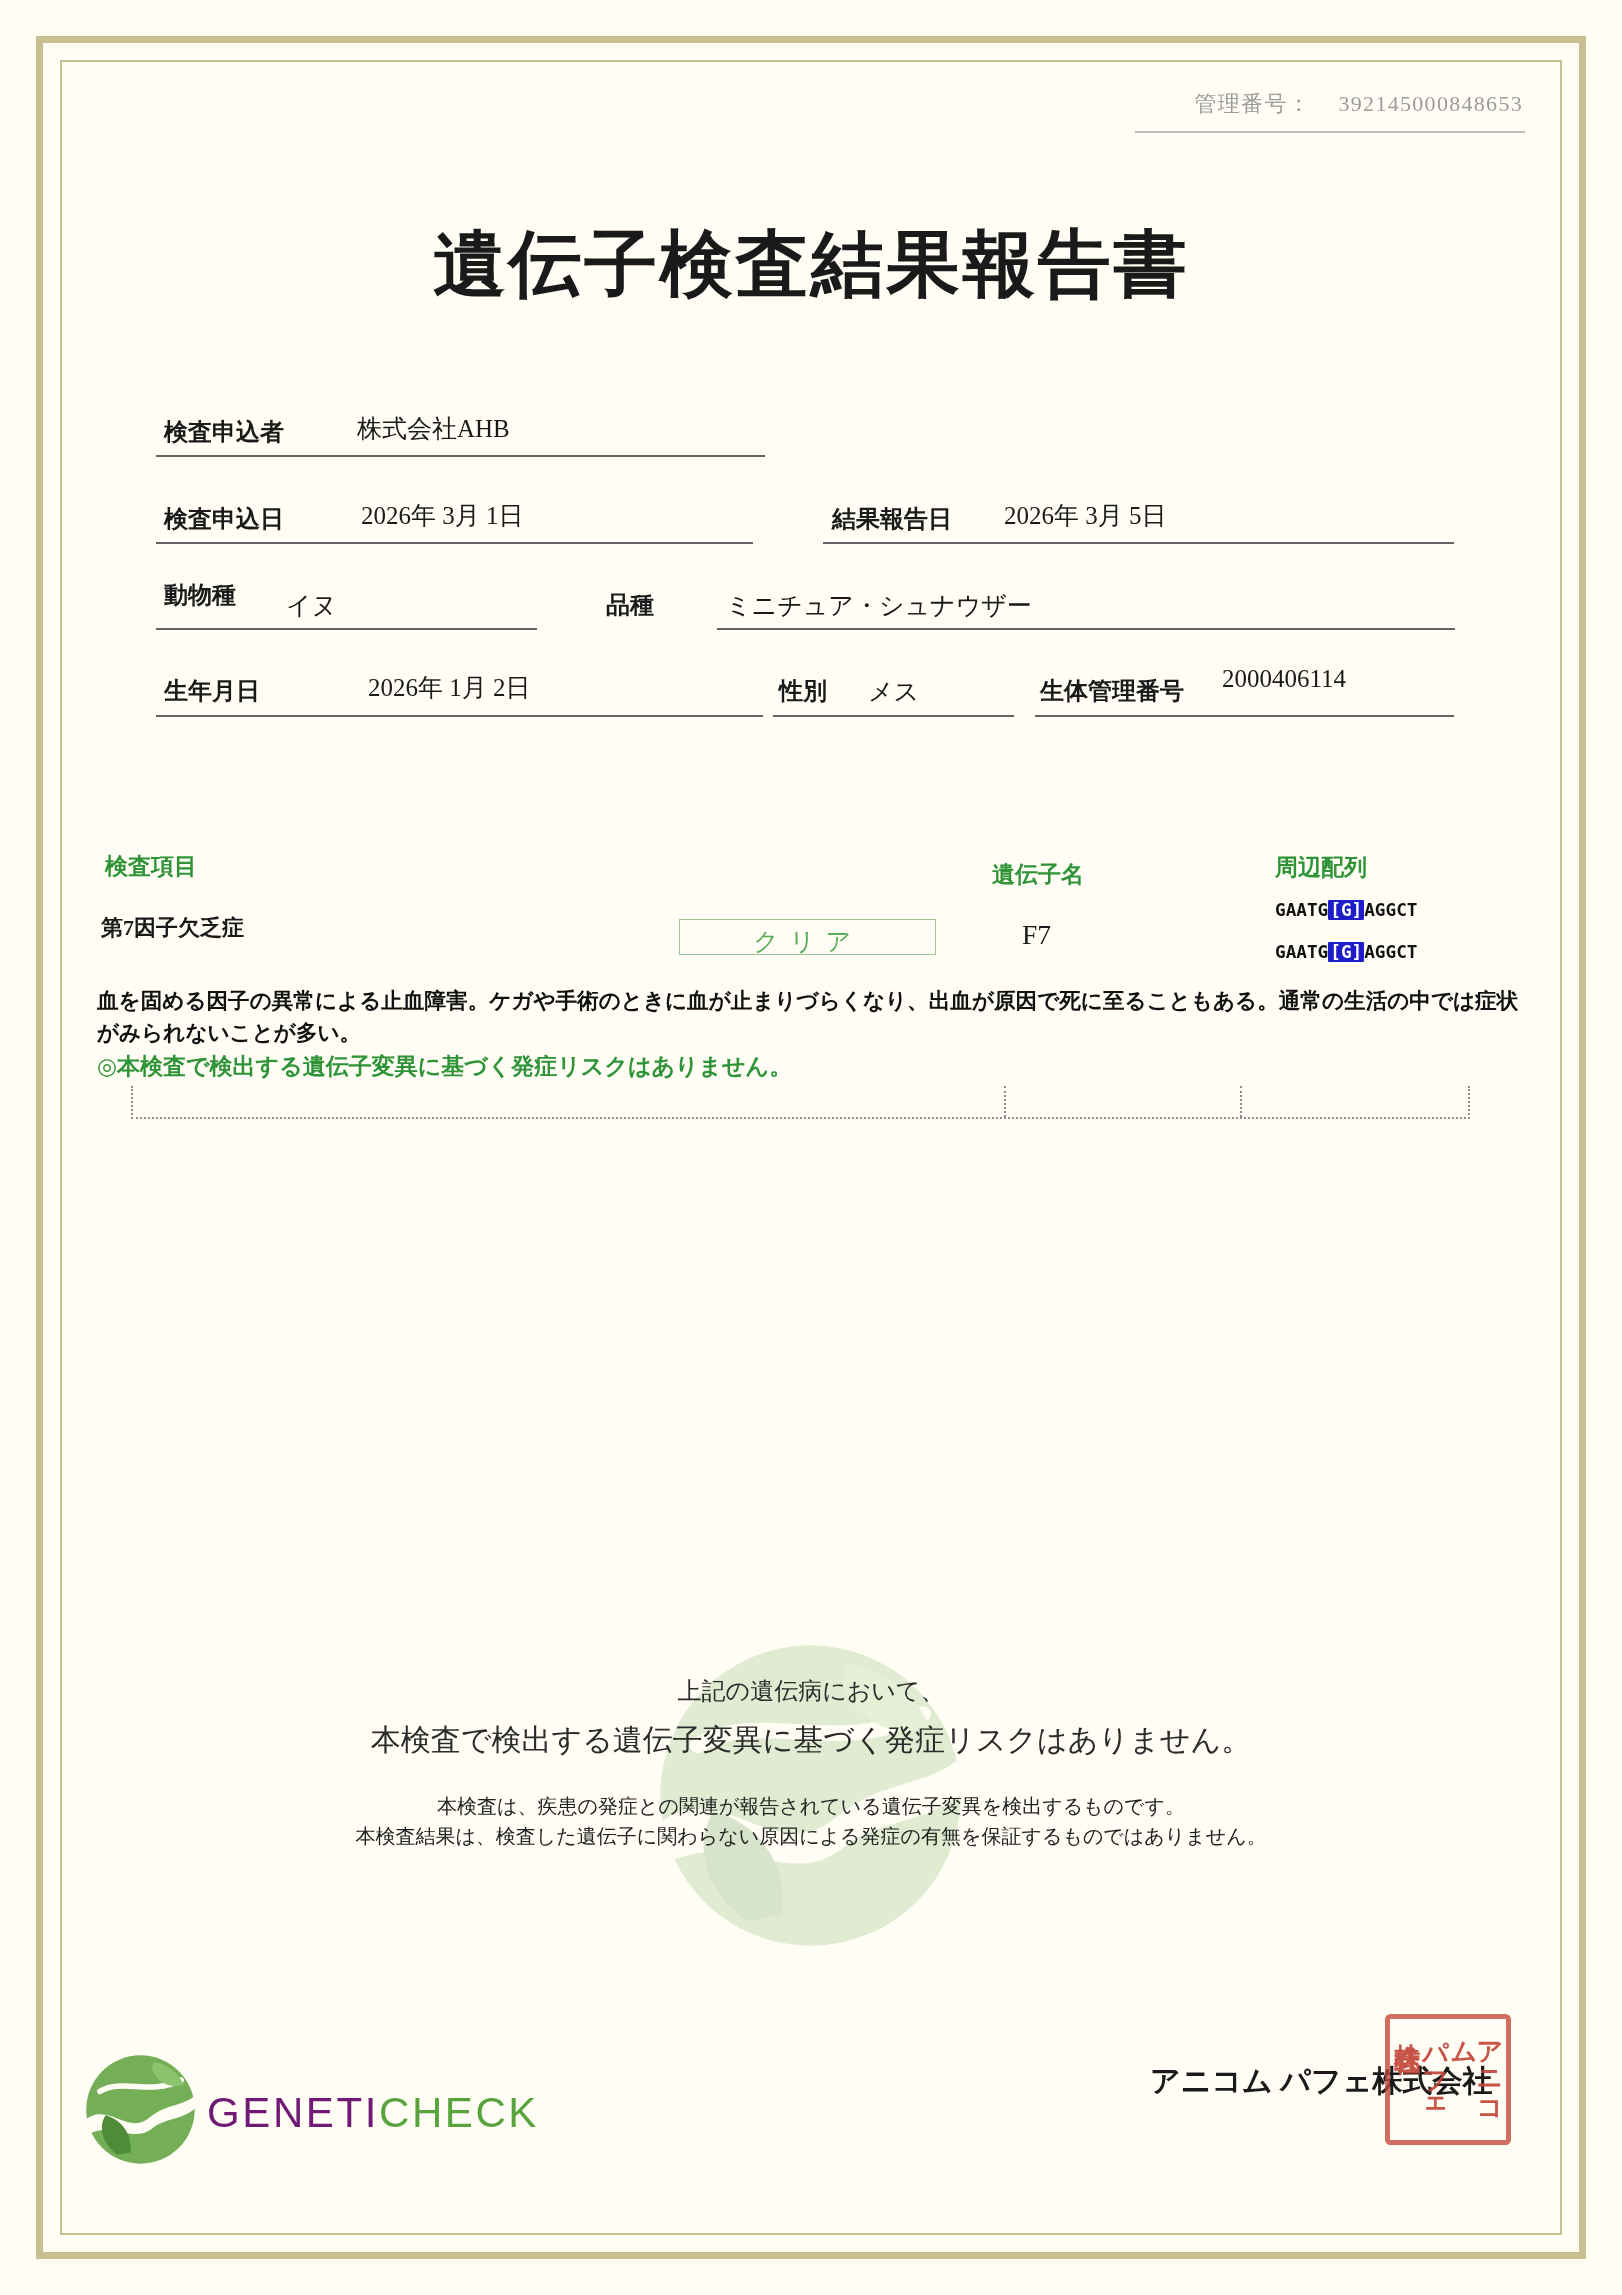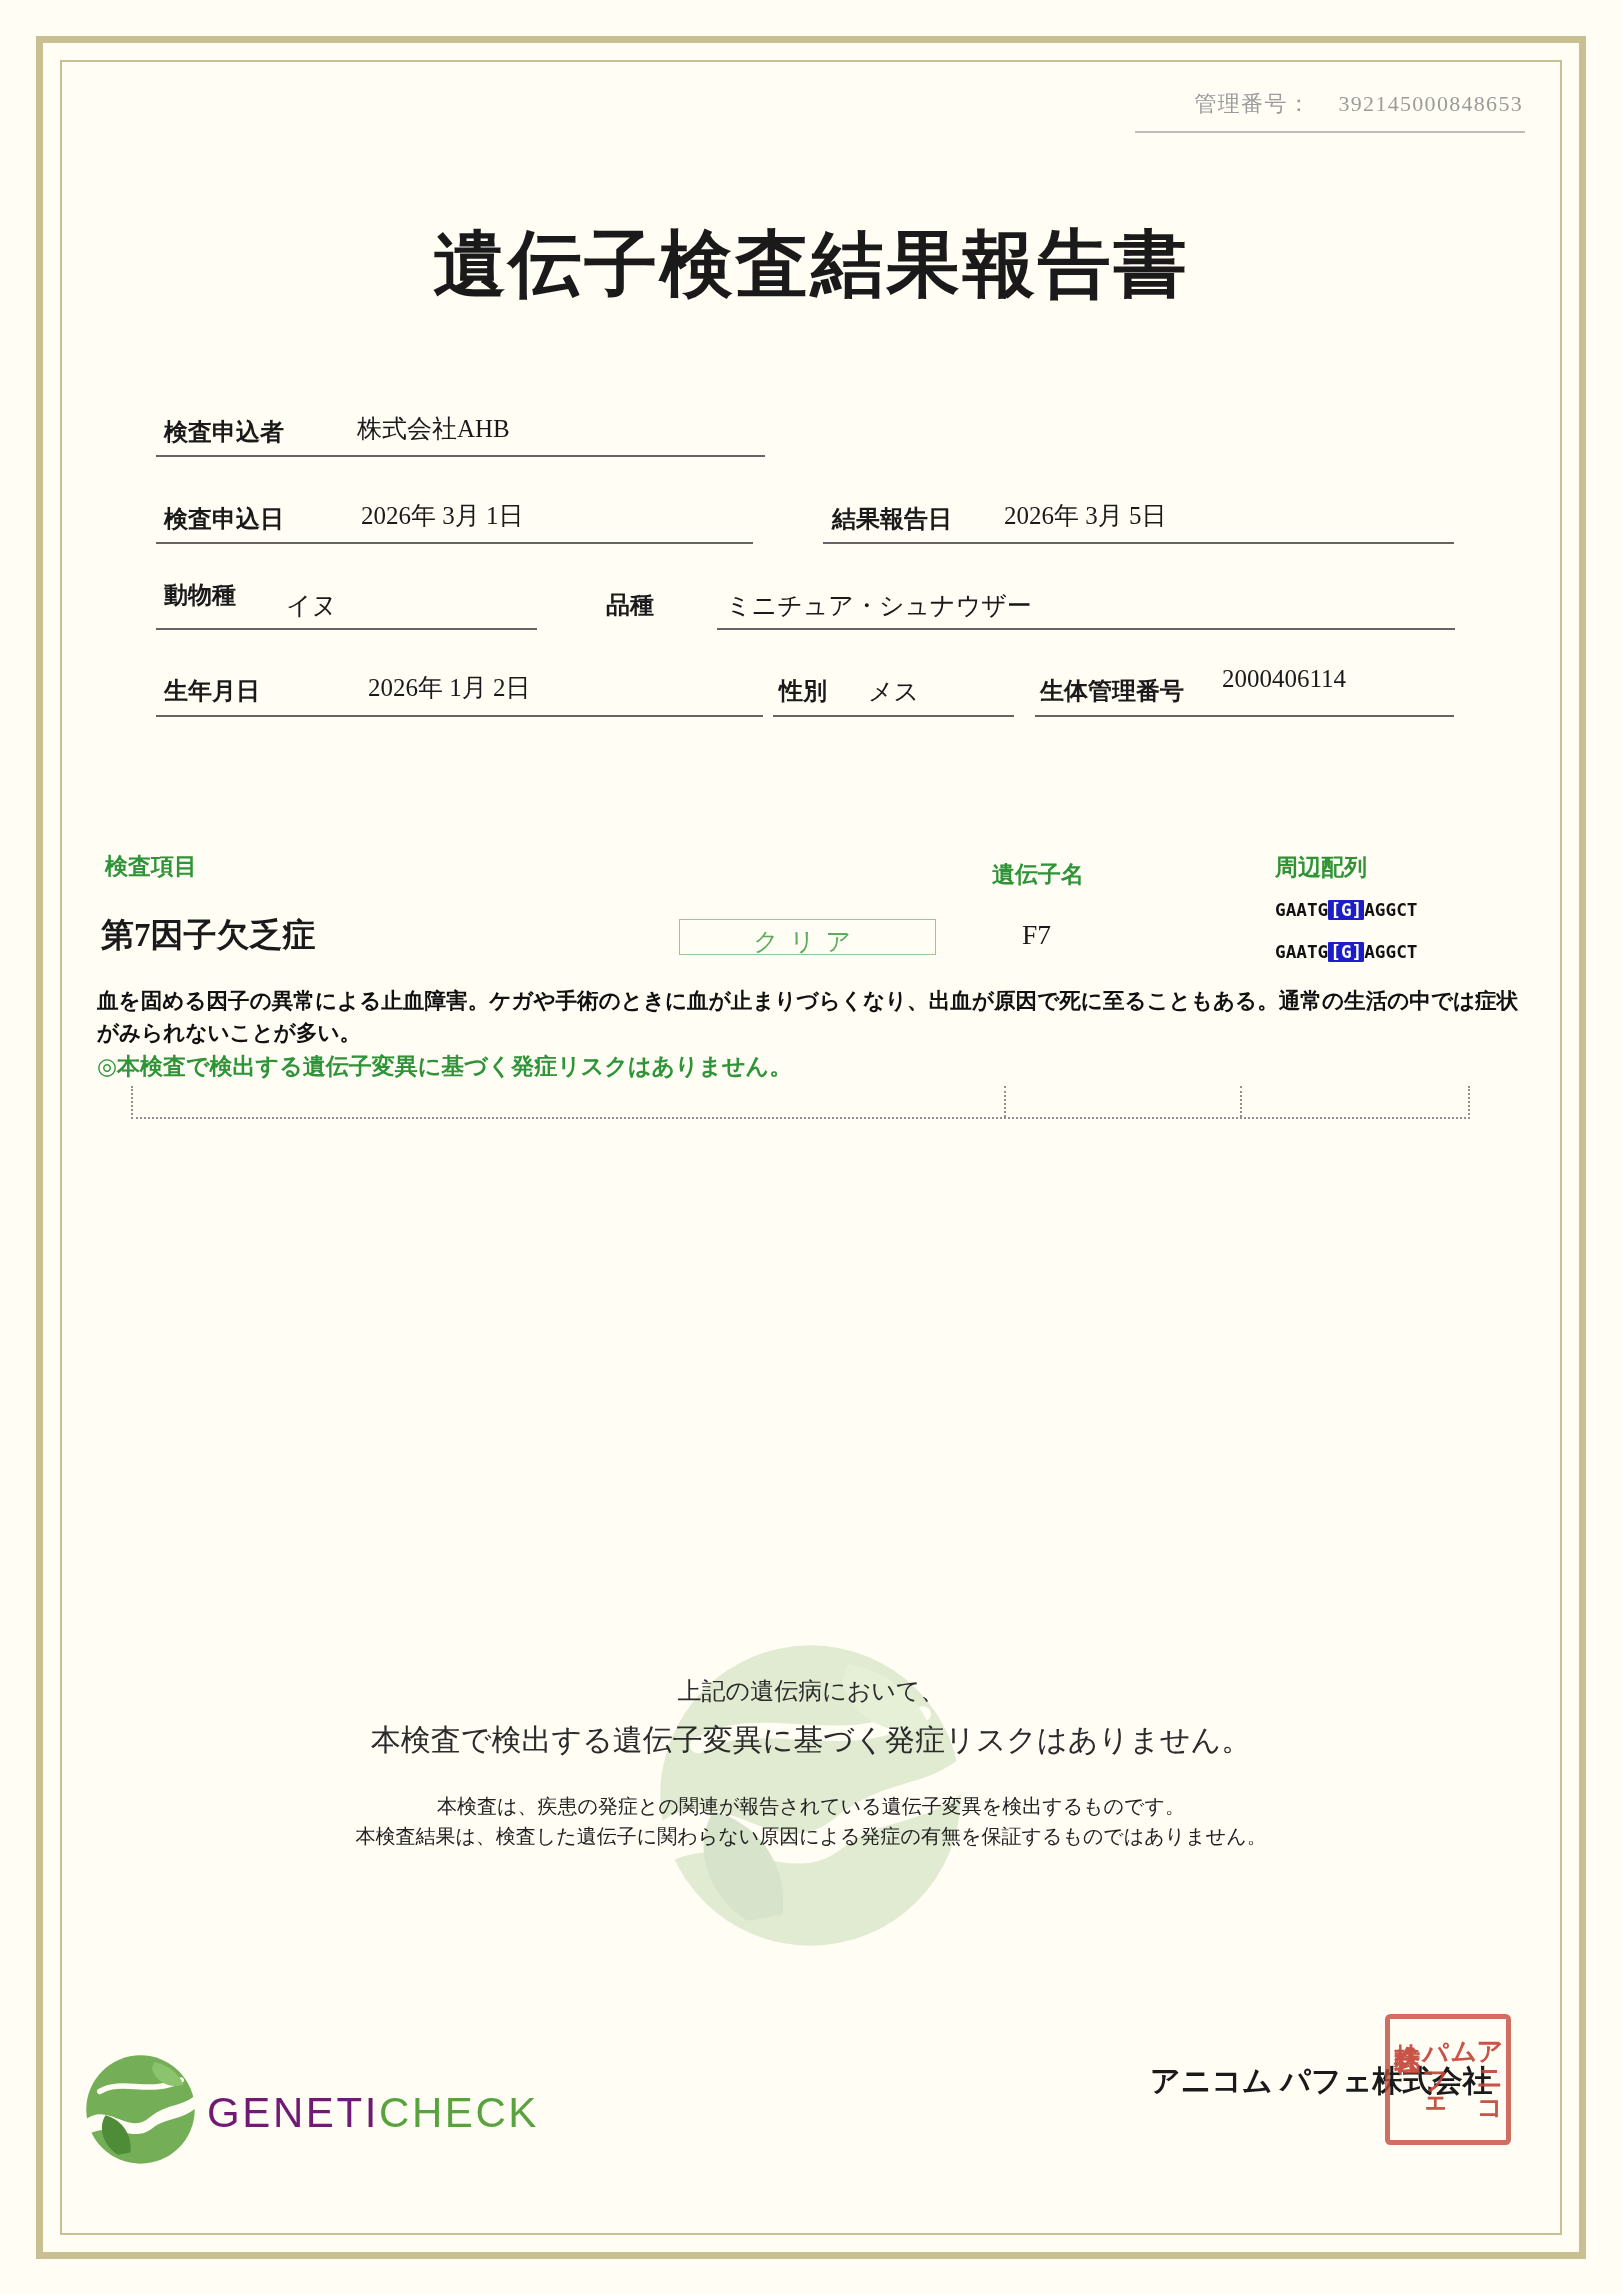--- a/index.html
+++ b/index.html
@@ -60,21 +60,21 @@
   .l-bioid{top:675px;left:1040px;}
   .v-bioid{top:665px;left:1222px;}
   .u-bioid{top:715px;left:1035px;width:419px;}
 
   
   .sec-head{font-size:23px;font-weight:700;color:#2e9437;}
   .h-item{top:851px;left:105px;}
   .h-gene{top:859px;left:992px;}
   .h-seq{top:852px;left:1275px;}
 
-  .item-name{top:913px;left:101px;font-size:33px;font-weight:700;}
+  .item-name{top:913px;left:101px;font-size:22px;font-weight:700;}
   .clear-box{top:919px;left:679px;width:257px;height:36px;border:1.3px solid #96c896;
              text-align:center;line-height:43px;font-size:25px;letter-spacing:10.5px;
              color:#5aad5a;box-sizing:border-box;}
   .gene-name{top:919px;left:1022px;font-size:27.5px;font-weight:500;}
   .seq{left:1275px;font-family:"DejaVu Sans Mono","Liberation Mono",monospace;
        font-size:17.7px;font-weight:700;color:#111;}
   .seq-1{top:900px;}
   .seq-2{top:942px;}
   .seq .variant{background:#1e1ec8;color:#ffffff;padding:0 2px;border-radius:1.3px;}
 

